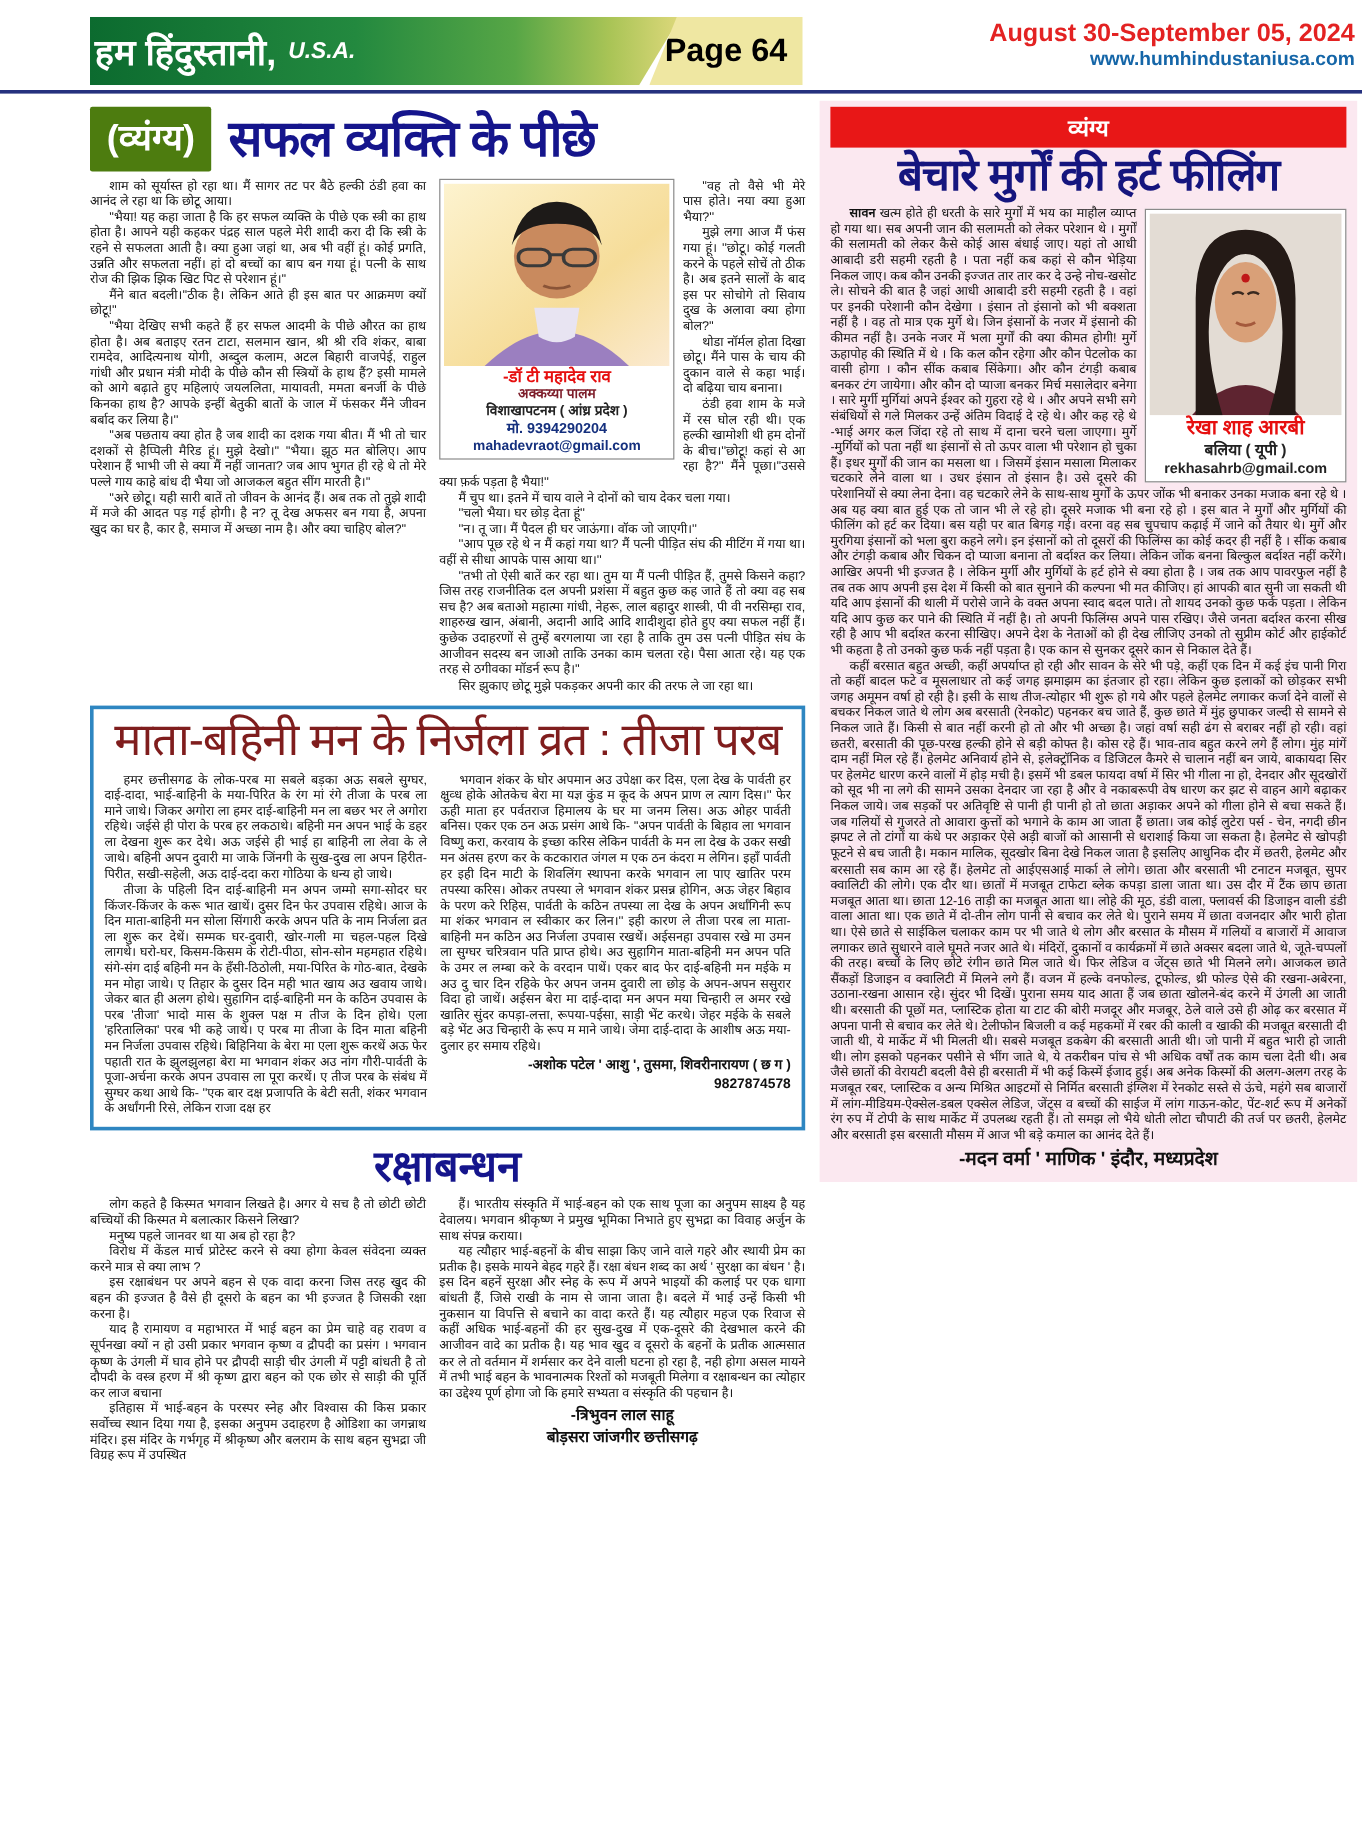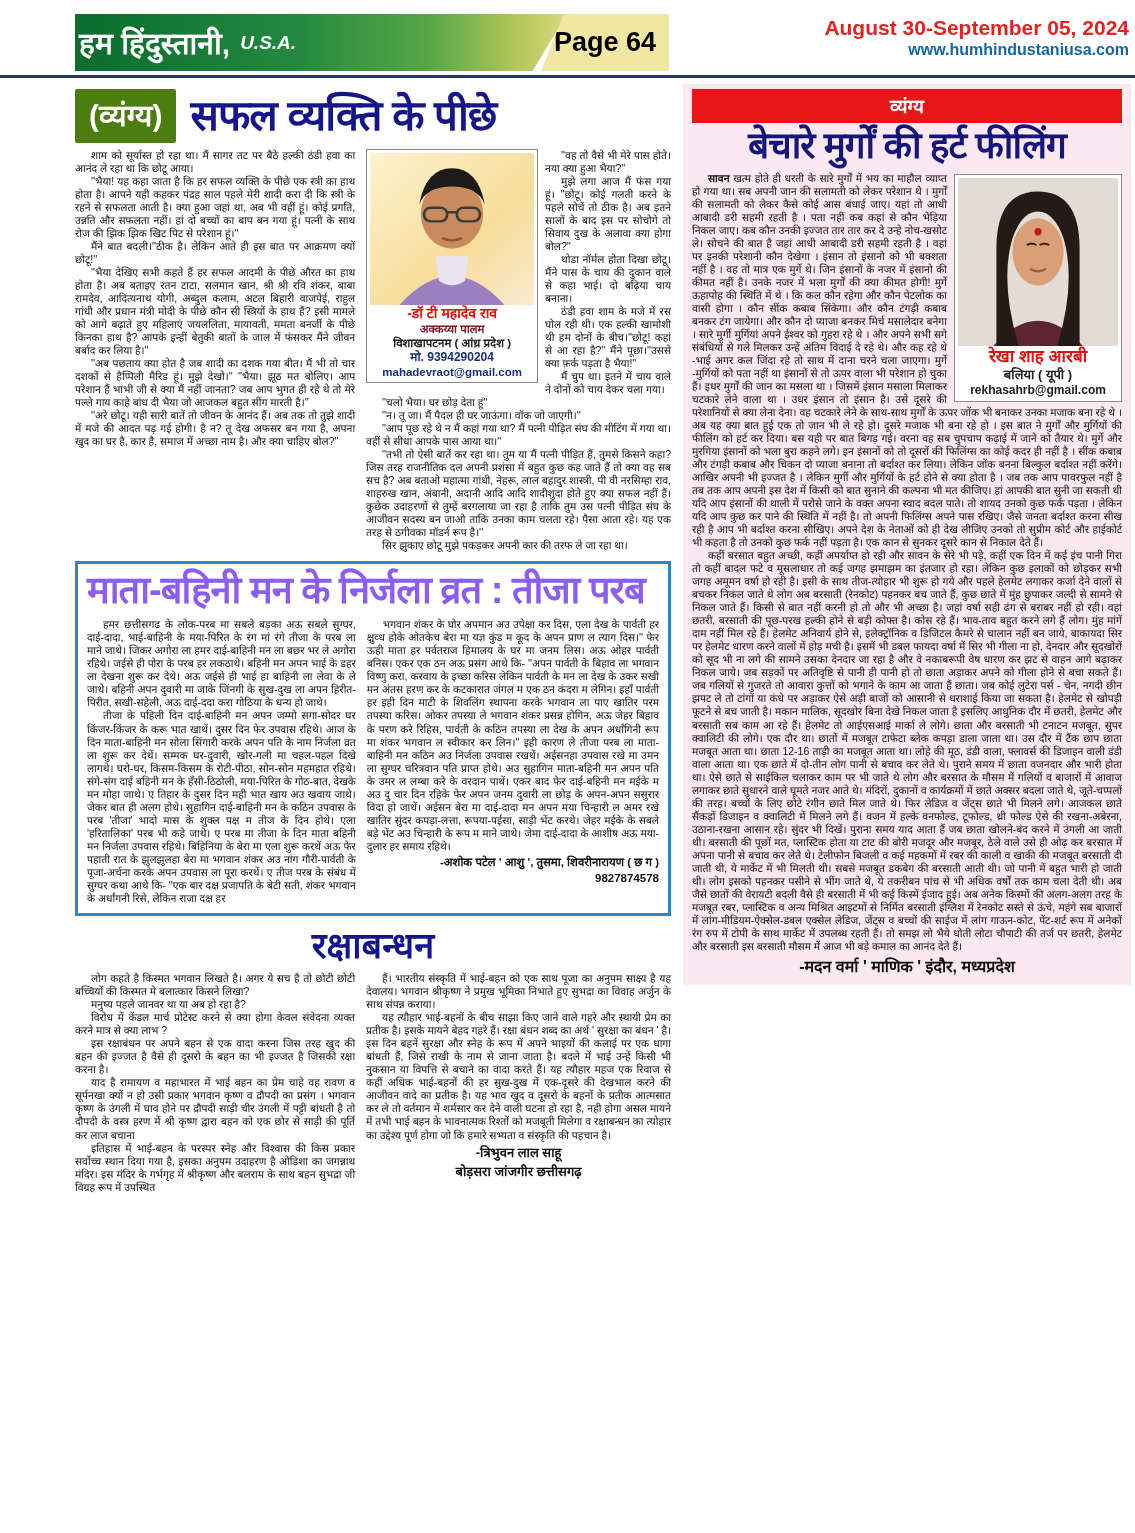--- a/index.html
+++ b/index.html
@@ -59,36 +59,36 @@
     font-size: 30px; font-weight: bold;
     padding: 12px 14px; line-height: 1;
     border-radius: 2px;
   }
   .headline-navy-xl { color: #15158c; font-size: 42px; font-weight: 800; letter-spacing: -1px; line-height: 1.05; }
 
   .photo-box {
     border: 1px solid #8a8a8a; background: #fff;
     padding: 3px; text-align: center;
   }
-  .pb-a1 { float: left; width: 172px; margin: 0 7px 3px 0; }
+  .pb-a1 { float: left; width: 196px; margin: 0 7px 3px 0; }
   .pb-a1 .illus { width: 100%; height: 152px; display: block; }
   .cap-name   { color: #e60f0f; font-weight: bold; font-size: 14px; line-height: 1.2; }
   .cap-line2  { color: #7d1d2a; font-weight: bold; font-size: 11.5px; }
   .cap-line3  { color: #222;    font-weight: bold; font-size: 11.5px; }
   .cap-line4  { color: #15307e; font-weight: bold; font-size: 12px; }
   .cap-email  { color: #15307e; font-weight: bold; font-size: 11.5px; }
 
   
   .teeja-box {
     margin-top: 9px;
     border: 3px solid #2e86c1;
     background: #fff;
     padding: 7px 9px 8px 9px;
   }
-  .headline-red-xl { color: #8b5cf6; font-size: 38px; font-weight: 700; text-align: left; line-height: 1.05; margin-bottom: 7px; letter-spacing: -1px; }
+  .headline-red-xl { color: #7f1d1d; font-size: 38px; font-weight: 400; text-align: center; line-height: 1.05; margin-bottom: 7px; letter-spacing: -1px; }
   .sig { font-weight: bold; text-align: right; font-size: 11.5px; margin-top: 2px; }
 
   
   .raksha { margin-top: 10px; }
   .headline-navy-lg { color: #15158c; font-size: 36px; font-weight: 800; text-align: center; line-height: 1.1; margin-bottom: 7px; }
   .sig-lg { font-weight: bold; text-align: center; font-size: 13px; line-height: 1.3; margin-top: 3px; }
 
   
   .banner-red {
     background: #e81717; color: #fff;

